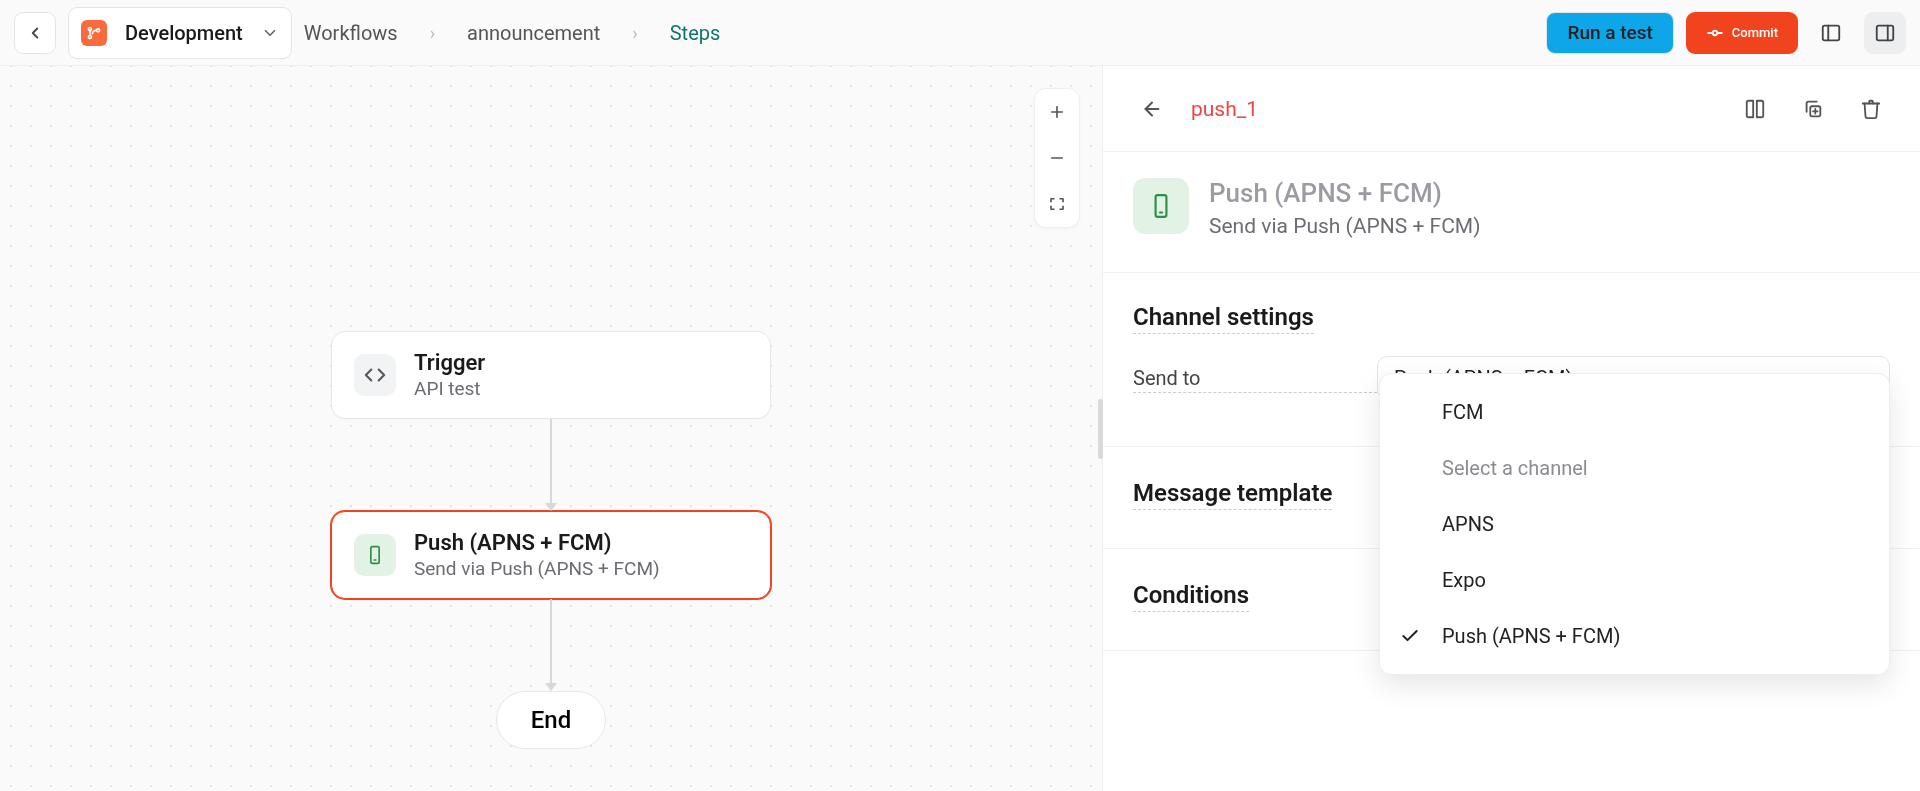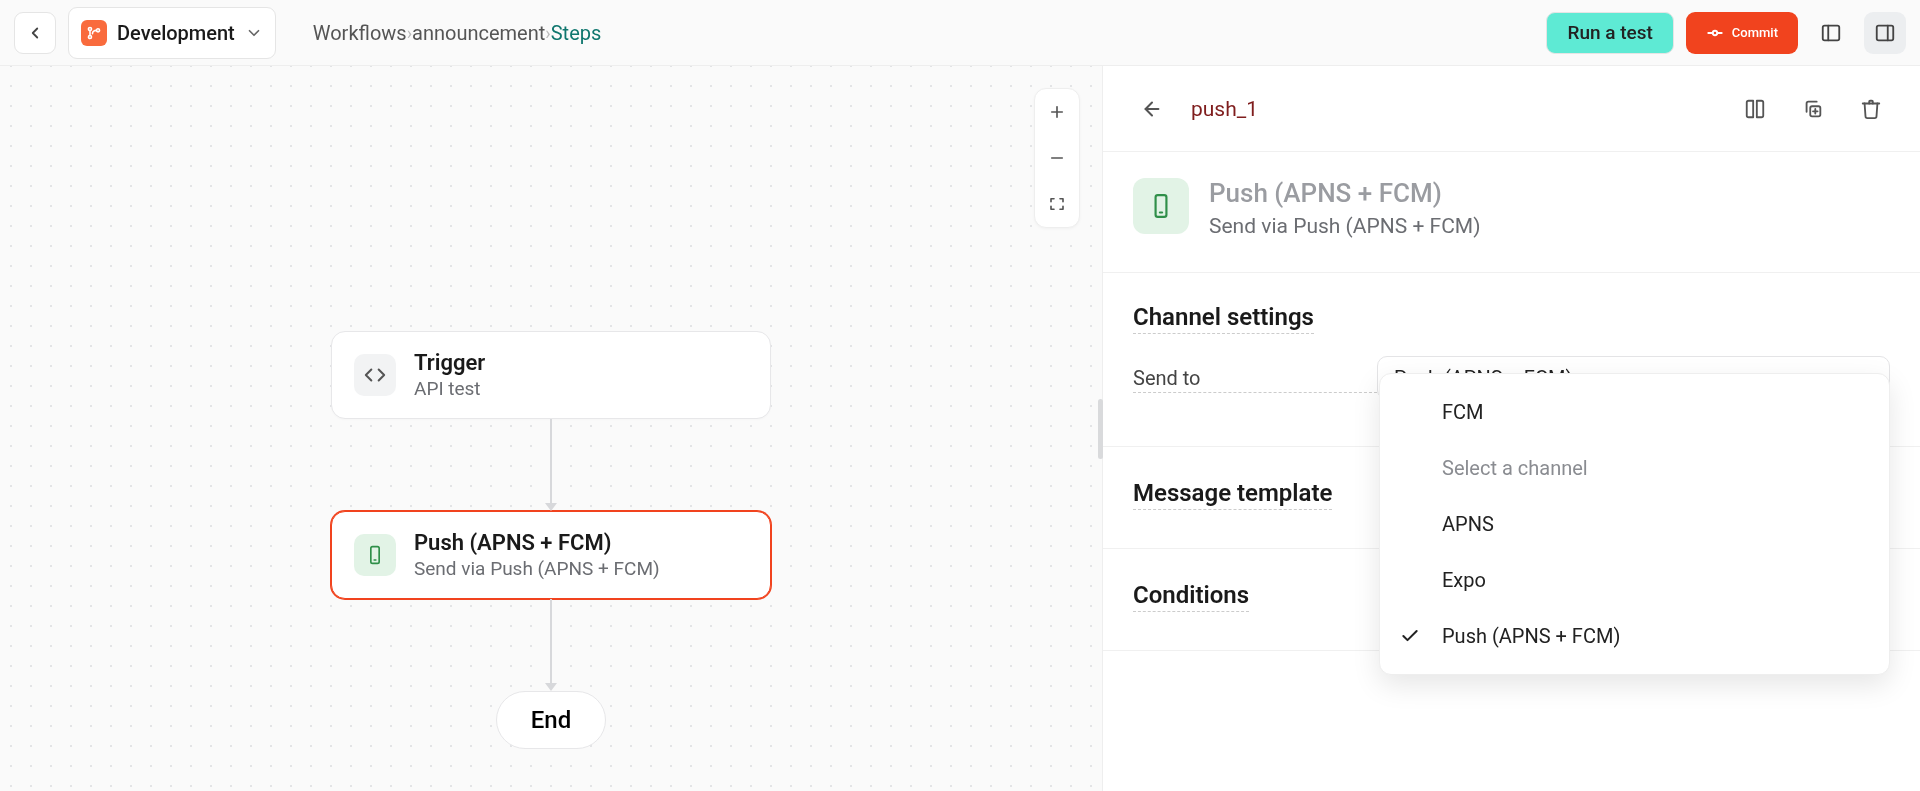--- a/index.html
+++ b/index.html
@@ -1,29 +1,29 @@
 <!DOCTYPE html>
 <html><head>
 <meta charset="utf-8">
 <style>
   * { box-sizing: border-box; margin: 0; padding: 0; font-family: -apple-system, BlinkMacSystemFont, "Segoe UI", Roboto, sans-serif; }
   body { width: 1920px; height: 791px; background: #fafafa; overflow: hidden; }
 
   
   .topbar { height: 66px; display: flex; align-items: center; padding: 0 14px; border-bottom: 1px solid #eee; background: #fafafa; gap: 12px; }
   .back-btn { width: 42px; height: 42px; border: 1px solid #e5e5e5; border-radius: 9px; background: #fff; display:flex; align-items:center; justify-content:center; cursor:pointer; }
-  .env-chip { height: 52px; border: 1px solid #e5e5e5; border-radius: 9px; background:#fff; display:flex; align-items:center; gap:10px; padding:0 12px; cursor:pointer; }
+  .env-chip { height: 52px; border: 1px solid #e5e5e5; border-radius: 9px; background:#fff; display:flex; align-items:center; gap:18px; padding:0 12px; cursor:pointer; }
   .env-badge { width:26px; height:26px; border-radius:6px; background:#f96b3d; display:flex; align-items:center; justify-content:center; }
   .env-label { font-size: 20px; font-weight: 500; color:#1a1a1a; }
-  .breadcrumb { display:flex; align-items:center; gap:0; margin-left: 25px; }
+  .breadcrumb { display:flex; align-items:center; gap:32px; margin-left: 0; }
   .crumb { font-size: 20px; color:#555; cursor:pointer; }
   .crumb.last { color:#0f766e; }
   .chevron-sep { color:#bbb; font-size:18px; }
   .topbar-spacer { flex: 1; }
-  .btn-outline { height: 42px; padding: 0 20px; border:1px solid #e5e5e5; border-radius:9px; background:#5eead4; font-size:19px; font-weight:500; color:#222; display:flex; align-items:center; cursor:pointer; }
+  .btn-outline { height: 42px; padding: 0 20px; border:1px solid #e5e5e5; border-radius:9px; background:#0ea5e9; font-size:19px; font-weight:500; color:#222; display:flex; align-items:center; cursor:pointer; }
   .btn-primary { height: 42px; padding: 0 20px; border:none; border-radius:9px; background:#f1431e; color:#fff; font-size:13px; font-weight:500; display:flex; align-items:center; gap:8px; cursor:pointer; }
   .icon-btn { width:42px; height:42px; border-radius:9px; display:flex; align-items:center; justify-content:center; cursor:pointer; }
   .icon-btn.active { background:#eceef0; }
 
   
   .main { display:flex; height: calc(100% - 66px); }
   .canvas { flex:1; position:relative; background:#fafafa; background-image: radial-gradient(#e3e4e6 1.2px, transparent 1.2px); background-size: 20px 20px; background-position: 1px 10px; border-right:1px solid #eee;padding-left:41px; }
   .canvas-drag-handle { position:absolute; right:-1px; top:50%; width:5px; height:60px; background:#d9dadc; border-radius:3px; transform:translateY(-50%); }
   .zoom-ctrl { position:absolute; top:22px; right:22px; width:46px; background:#fff; border:1px solid #eee; border-radius:12px; box-shadow:0 1px 3px rgba(0,0,0,0.04); display:flex; flex-direction:column; align-items:center; }
   .zoom-btn { width:100%; height:46px; display:flex; align-items:center; justify-content:center; cursor:pointer; color:#555; font-size:20px; }
@@ -37,21 +37,21 @@
   .node-title { font-size:22px; font-weight:600; color:#1a1a1a; }
   .node-sub { font-size:19px; color:#6b6d72; margin-top:2px; }
   .edge { width:2px; background:#d7d8db; }
   .edge-arrow { height: 92px; position: relative; display:flex; flex-direction:column; align-items:center; }
   .edge-arrow::after { content:""; position:absolute; bottom:0; width:0; height:0; border-left:6px solid transparent; border-right:6px solid transparent; border-top:8px solid #d7d8db; }
   .end-node { background:#fff; border:1px solid #e7e7e9; border-radius:999px; padding:14px 34px; font-size:24px; font-weight:500; }
 
   
   .panel { width:817px; background:#fff; display:flex; flex-direction:column; }
   .panel-head { height:86px; display:flex; align-items:center; padding:0 30px; gap:20px; border-bottom:1px solid #f0f0f0; }
-  .panel-title { font-size:21px; color:#7f1d1d; flex:1; }
+  .panel-title { font-size:21px; color:#ef4444; flex:1; }
   .panel-head .icon-btn { width:38px; height:38px; }
   .hero { padding:26px 30px 34px; display:flex; align-items:flex-start; gap:20px; border-bottom:1px solid #f0f0f0; }
   .hero-icon { width:56px; height:56px; border-radius:12px; background:#e2f3e6; display:flex; align-items:center; justify-content:center; }
   .hero-title { font-size:26px; font-weight:500; color:#9a9ca1; }
   .hero-sub { font-size:21px; color:#6b6d72; margin-top:6px; }
 
   .section { padding: 30px 30px 34px; border-bottom:1px solid #f0f0f0; position:relative; }
   .section-title { font-size:24px; font-weight:600; color:#1a1a1a; border-bottom:1px dashed #ccc; display:inline-block; padding-bottom:2px; margin-bottom:22px; }
   .form-row { display:flex; align-items:center; }
   .form-label { width:244px; font-size:20px; color:#444; border-bottom:1px dashed #ccc; display:inline-block; padding-bottom:2px; align-self:flex-start; margin-top:10px; }

